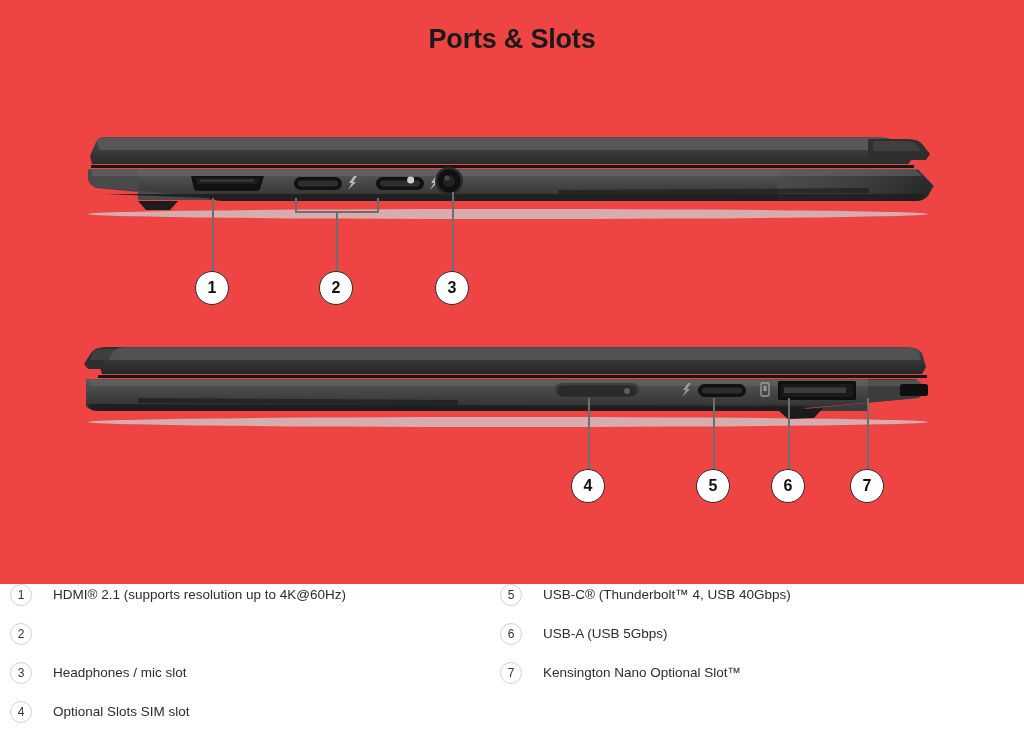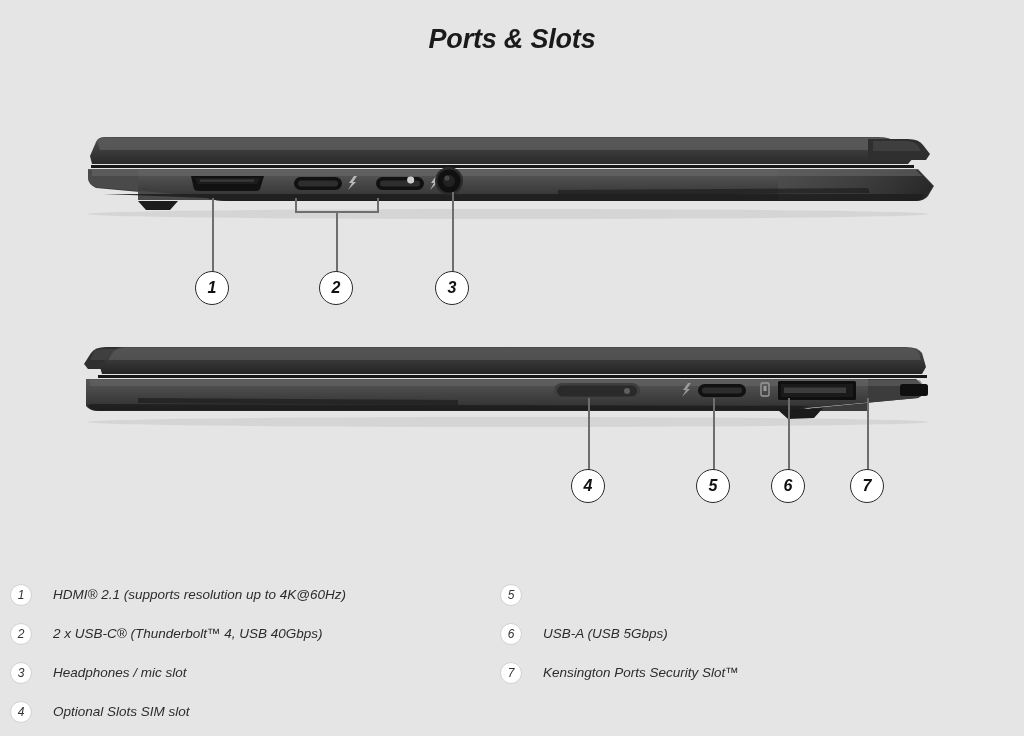--- a/index.html
+++ b/index.html
@@ -5,23 +5,22 @@
   * { box-sizing: border-box; }
   html, body {
     margin: 0; padding: 0;
     width: 1024px; height: 736px;
     background: #ffffff;
     font-family: "Liberation Sans", "DejaVu Sans", sans-serif;
     overflow: hidden;
   }
   #page {
     position: relative;
-    width: 1024px; height: 736px;
-    background: #e5e5e5;
-    font-style: italic;
+    width: 1024px; height: 584px;
+    background: #ef4444;
   }
 
   
   #title {
     position: absolute;
     left: 0; top: 24px;
     width: 1024px;
     text-align: center;
     font-size: 27px;
     font-weight: bold;
@@ -277,41 +276,41 @@
 
   <div id="legend">
 
     <div class="legend-col" id="legend-col-left">
       <div class="legend-item">
         <span class="legend-num">1</span>
         <span class="legend-text">HDMI® 2.1 (supports resolution up to 4K@60Hz)</span>
       </div>
       <div class="legend-item">
         <span class="legend-num">2</span>
-        <span class="legend-text">2 x USB-C® (Thunderbolt™ 4, USB 40Gbps)</span>
       </div>
       <div class="legend-item">
         <span class="legend-num">3</span>
         <span class="legend-text">Headphones / mic slot</span>
       </div>
       <div class="legend-item">
         <span class="legend-num">4</span>
         <span class="legend-text">Optional Slots SIM slot</span>
       </div>
     </div>
 
     <div class="legend-col" id="legend-col-right">
       <div class="legend-item">
         <span class="legend-num">5</span>
+        <span class="legend-text">USB-C® (Thunderbolt™ 4, USB 40Gbps)</span>
       </div>
       <div class="legend-item">
         <span class="legend-num">6</span>
         <span class="legend-text">USB-A (USB 5Gbps)</span>
       </div>
       <div class="legend-item">
         <span class="legend-num">7</span>
-        <span class="legend-text">Kensington Ports Security Slot™</span>
+        <span class="legend-text">Kensington Nano Optional Slot™</span>
       </div>
     </div>
 
   </div>
 
 </div>
 
 </body></html>

